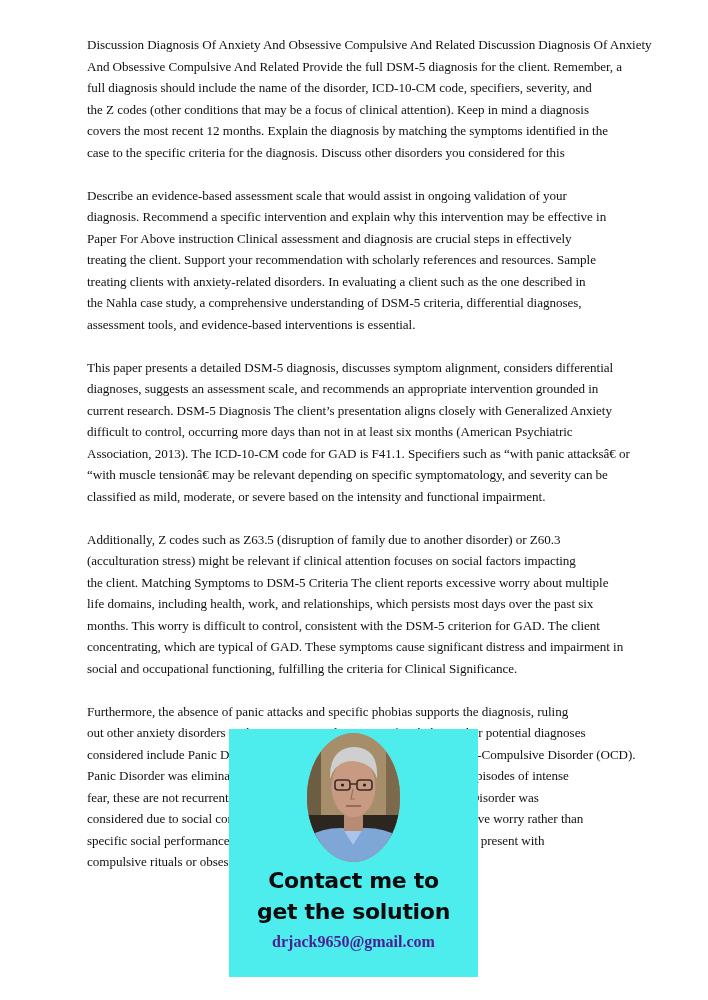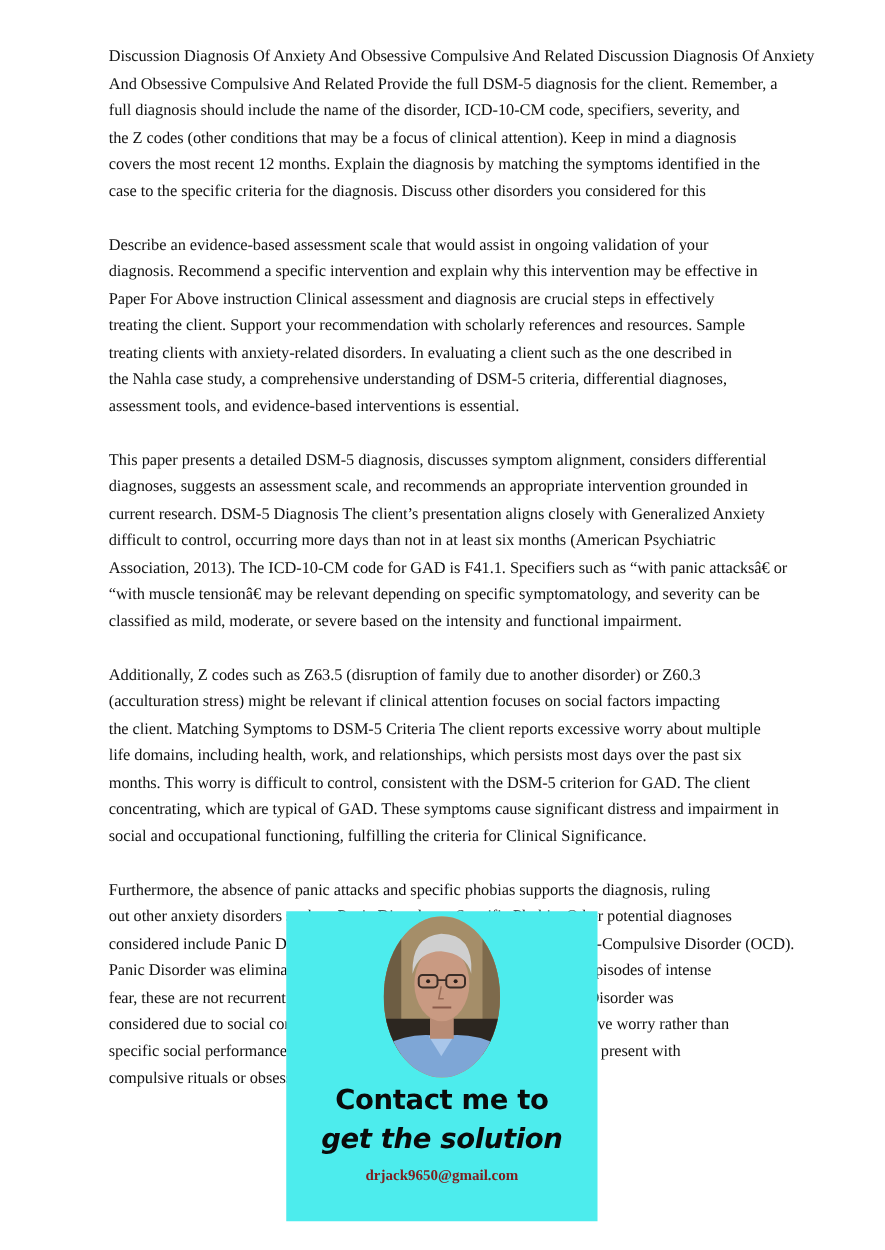--- a/index.html
+++ b/index.html
@@ -56,31 +56,31 @@
       left: 0;
       width: 249px;
       text-align: center;
       font-family: "DejaVu Sans", "Liberation Sans", sans-serif;
       font-weight: bold;
       font-size: 22px;
       color: #0b0b0b;
       letter-spacing: -0.3px;
     }
     .promo-line.l1 { top: 139px; }
-    .promo-line.l2 { top: 170px; font-style: italic; }
+    .promo-line.l2 { top: 170px; }
     .promo-email {
       position: absolute;
       left: 0;
       width: 249px;
       top: 204px;
       text-align: center;
       font-family: "Liberation Serif", "DejaVu Serif", serif;
       font-weight: bold;
-      font-size: 12px;
-      color: #7f1d1d;
+      font-size: 16px;
+      color: #4c1d95;
     }
   </style>
 </head>
 <body>
 
 <div class="page">
   <p class="para">
     <span class="line">Discussion Diagnosis Of Anxiety And Obsessive Compulsive And Related Discussion Diagnosis Of Anxiety</span>
     <span class="line">And Obsessive Compulsive And Related Provide the full DSM-5 diagnosis for the client. Remember, a</span>
     <span class="line">full diagnosis should include the name of the disorder, ICD-10-CM code, specifiers, severity, and</span>

